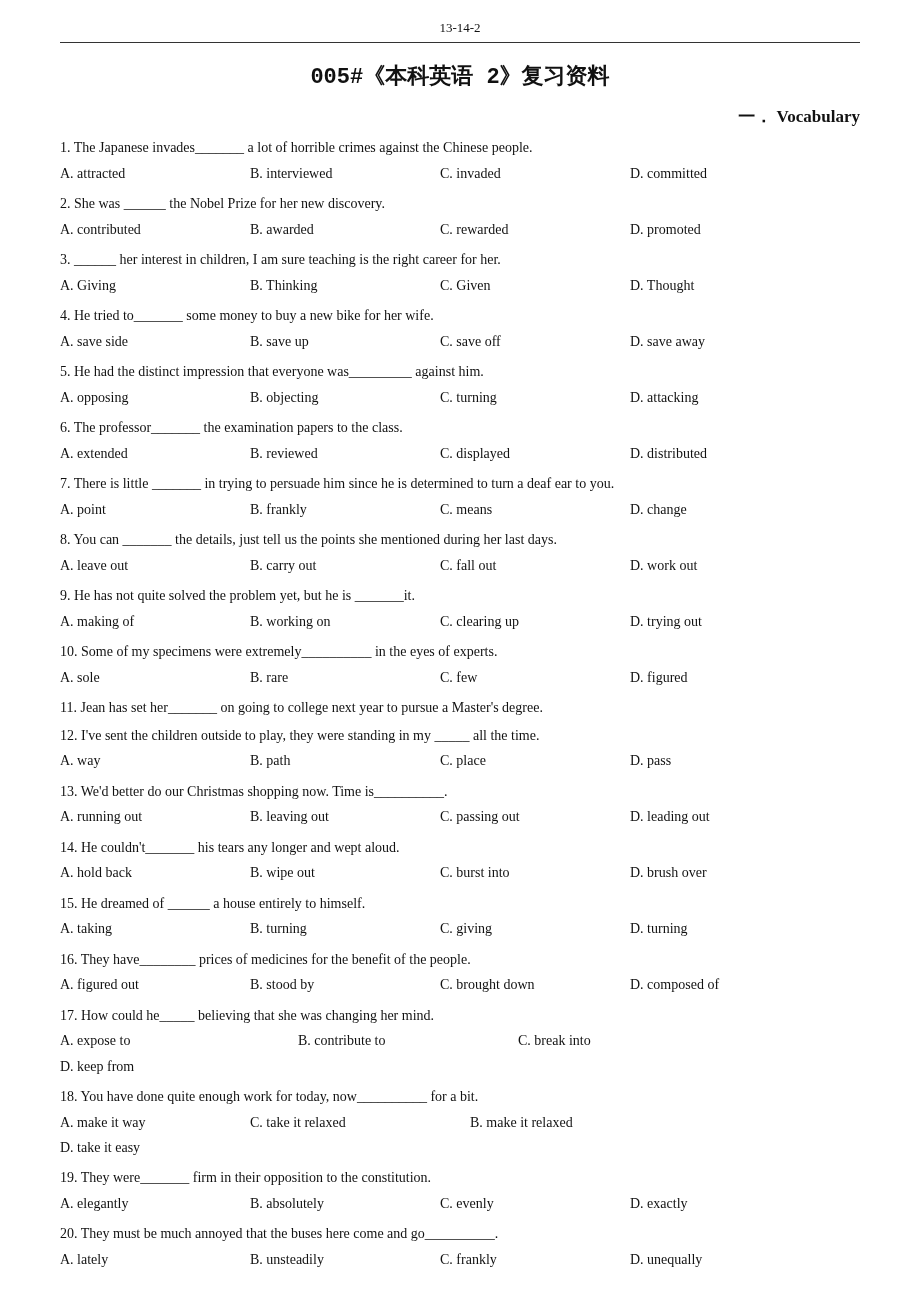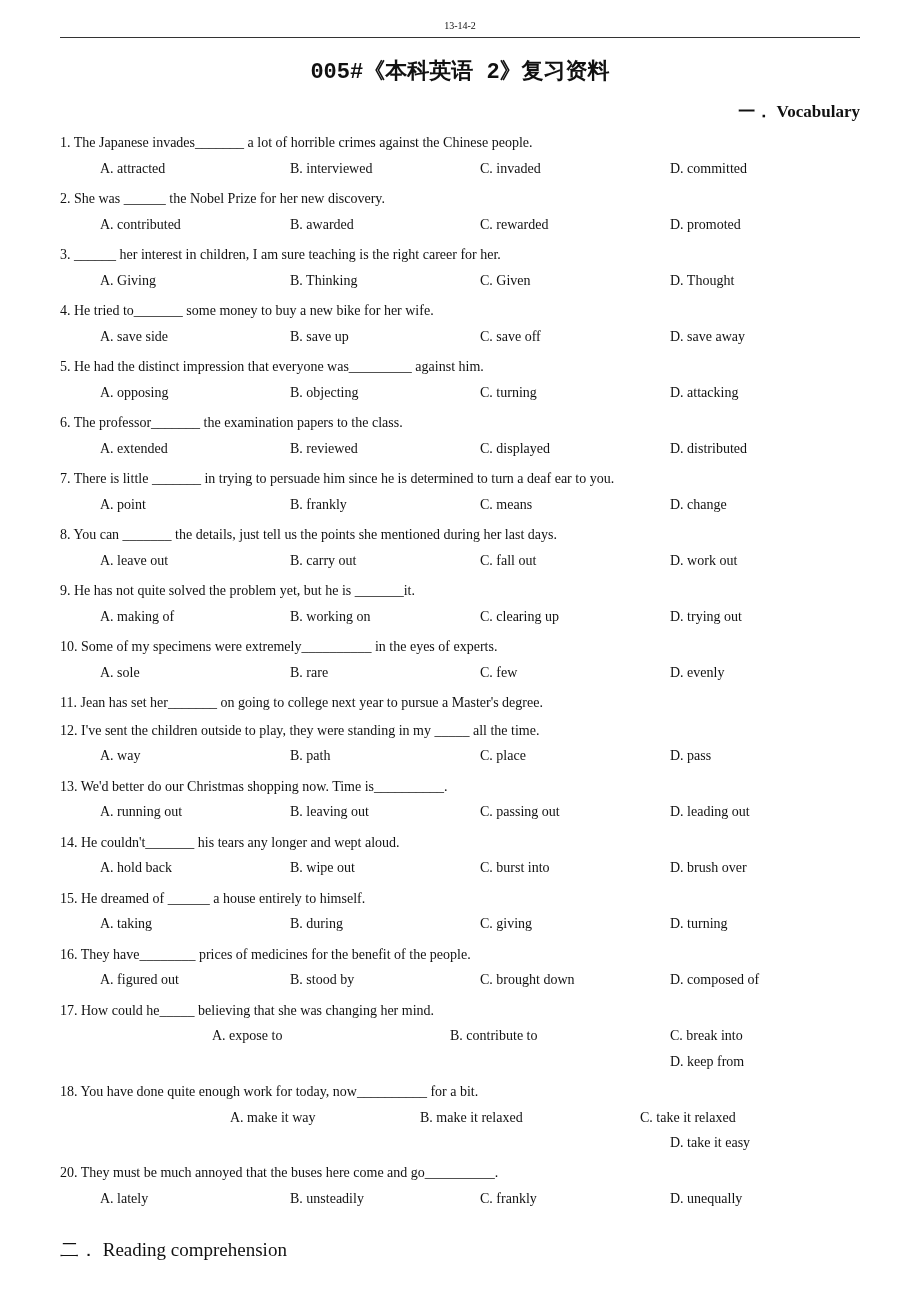--- a/index.html
+++ b/index.html
@@ -11,21 +11,21 @@
       background: #fff;
       font-family: "SimSun", "宋体", serif;
       font-size: 14px;
       color: #111;
       width: 920px;
       min-height: 1302px;
       padding: 20px 60px 40px 60px;
     }
     .page-header {
       text-align: center;
-      font-size: 10px;
+      font-size: 13px;
       margin-bottom: 6px;
       padding-bottom: 6px;
       border-bottom: 1.5px solid #333;
     }
     .page-title {
       text-align: center;
       font-size: 22px;
       font-weight: bold;
       margin: 18px 0 14px 0;
       font-family: Liberation Mono, monospace;
@@ -42,21 +42,20 @@
     }
     .question-text {
       display: block;
       margin-bottom: 1px;
     }
     .options-row {
       display: flex;
       flex-wrap: wrap;
       margin-bottom: 6px;
       gap: 0;
-      justify-content: flex-end;
     }
     .option {
       min-width: 190px;
       flex: 0 0 auto;
       padding-right: 10px;
       line-height: 1.8;
     }
     .section2-title {
       margin-top: 26px;
       font-size: 19px;
@@ -154,21 +153,21 @@
           <span class="option">C. clearing up</span>
           <span class="option">D. trying out</span>
         </div>
       </div>
       <div class="question-block">
         <span class="question-text">10.  Some of my specimens were extremely__________ in the eyes of experts.</span>
         <div class="options-row">
           <span class="option">A. sole</span>
           <span class="option">B. rare</span>
           <span class="option">C. few</span>
-          <span class="option">D. evenly</span>
+          <span class="option">D. figured</span>
         </div>
       </div>
       <div class="question-block">
         <span class="question-text">11.  Jean has set her_______ on going to college next year to pursue a Master's degree.</span>
       </div>
       <div class="question-block">
         <span class="question-text">12.  I've sent the children outside to play, they were standing in my _____ all the time.</span>
         <div class="options-row">
           <span class="option">A. way</span>
           <span class="option">B. path</span>
@@ -191,21 +190,21 @@
           <span class="option">A. hold back</span>
           <span class="option">B. wipe out</span>
           <span class="option">C. burst into</span>
           <span class="option">D. brush over</span>
         </div>
       </div>
       <div class="question-block">
         <span class="question-text">15.  He dreamed of ______ a house entirely to himself.</span>
         <div class="options-row">
           <span class="option">A. taking</span>
-          <span class="option">B. during</span>
+          <span class="option">B. turning</span>
           <span class="option">C. giving</span>
           <span class="option">D. turning</span>
         </div>
       </div>
       <div class="question-block">
         <span class="question-text">16.  They have________ prices of medicines for the benefit of the people.</span>
         <div class="options-row">
           <span class="option">A. figured out</span>
           <span class="option">B. stood by</span>
           <span class="option">C. brought down</span>
@@ -218,23 +217,32 @@
           <span class="option">A. expose to</span>
           <span class="option" style="min-width: 220px; margin-left: 48px;">B. contribute to</span>
           <span class="option">C. break into</span>
           <span class="option">D. keep from</span>
         </div>
       </div>
       <div class="question-block">
         <span class="question-text">18.  You have done quite enough work for today, now__________ for a bit.</span>
         <div class="options-row">
           <span class="option">A. make it way</span>
+          <span class="option" style="min-width: 220px;">C. take it relaxed</span>
           <span class="option" style="min-width: 220px;">B. make it relaxed</span>
-          <span class="option" style="min-width: 220px;">C. take it relaxed</span>
           <span class="option">D. take it easy</span>
+        </div>
+      </div>
+      <div class="question-block">
+        <span class="question-text">19.  They were_______ firm in their opposition to the constitution.</span>
+        <div class="options-row">
+          <span class="option">A. elegantly</span>
+          <span class="option">B. absolutely</span>
+          <span class="option">C. evenly</span>
+          <span class="option">D. exactly</span>
         </div>
       </div>
       <div class="question-block">
         <span class="question-text">20.  They must be much annoyed that the buses here come and go__________.</span>
         <div class="options-row">
           <span class="option">A. lately</span>
           <span class="option">B. unsteadily</span>
           <span class="option">C. frankly</span>
           <span class="option">D. unequally</span>
         </div>

